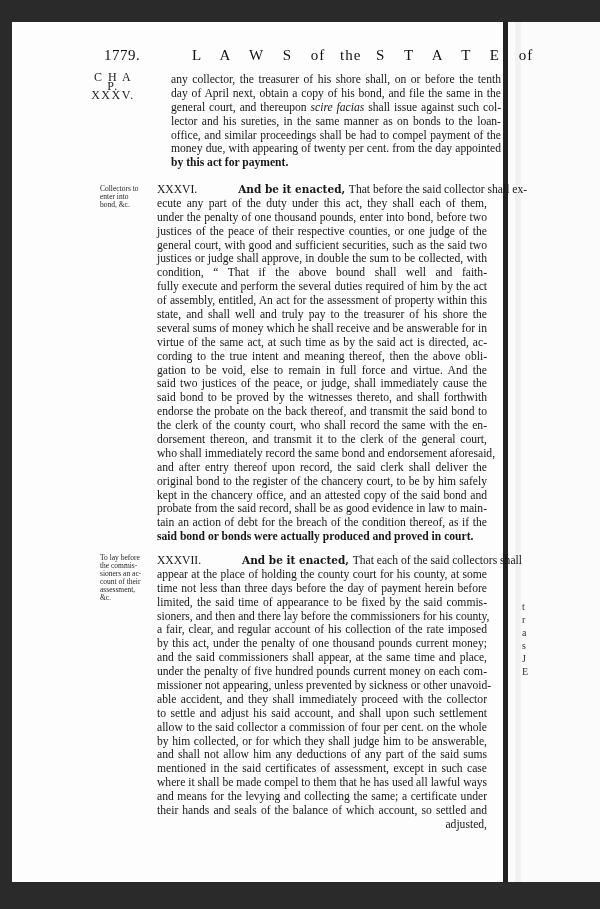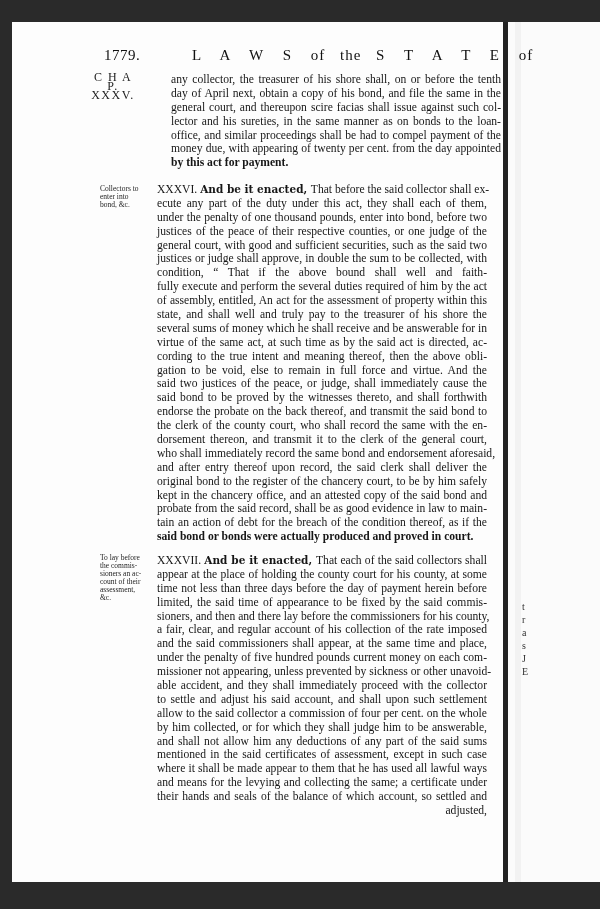--- a/index.html
+++ b/index.html
@@ -38,22 +38,22 @@
   .chap { position: absolute; left: 90px; top: 73px; font-size: 12px; line-height: 9px; color: #222; text-align: center; width: 46px; letter-spacing: 1.5px; }
 
   .text-block {
     position: absolute; left: 157px; width: 330px;
     font-size: 11.6px; line-height: 13.9px; color: #161616;
     text-align: justify; text-align-last: justify;
   }
   .text-block .line { display: block; white-space: nowrap; text-align: justify; text-align-last: justify; height: 13.9px; }
   .text-block .line.last { text-align-last: left; font-weight: bold; }
   .text-block .line.right { text-align-last: right; }
-  .bl { font-family: "DejaVu Serif", serif; font-weight: bold; font-size: 10.5px; }
-  .it { }
+  .bl { font-family: "DejaVu Serif", serif; font-weight: bold; font-size: 10.5px; margin-left: 38px; }
+  .it { font-style: italic; }
 
   .next-text { position: absolute; left: 522px; top: 600px; font-size: 10px; line-height: 13px; color: #333; }
 </style>
 </head>
 <body>
 
 <div class="binding"></div>
 <div class="page"></div>
 <div class="page-right-edge"></div>
 <div class="next-page"></div>
@@ -126,30 +126,31 @@
     <div>assessment,</div>
     <div>&amp;c.</div>
   </div>
 <div class="text-block" id="sec2" style="top:554px;">
     <span class="line"><span><span>XXXVII. </span><span class="bl">And be it enacted, </span></span><span>That each of the said collectors shall</span></span>
     <span class="line"><span>appear at the place of holding the county court for his county, at some</span></span>
     <span class="line"><span>time not less than three days before the day of payment herein before</span></span>
     <span class="line"><span>limited, the said time of appearance to be fixed by the said commis-</span></span>
     <span class="line"><span>sioners, and then and there lay before the commissioners for his county,</span></span>
     <span class="line"><span>a fair, clear, and regular account of his collection of the rate imposed</span></span>
+    <span class="line"><span>by this act, under the penalty of one thousand pounds current money;</span></span>
     <span class="line"><span>and the said commissioners shall appear, at the same time and place,</span></span>
     <span class="line"><span>under the penalty of five hundred pounds current money on each com-</span></span>
     <span class="line"><span>missioner not appearing, unless prevented by sickness or other unavoid-</span></span>
     <span class="line"><span>able accident, and they shall immediately proceed with the collector</span></span>
     <span class="line"><span>to settle and adjust his said account, and shall upon such settlement</span></span>
     <span class="line"><span>allow to the said collector a commission of four per cent. on the whole</span></span>
     <span class="line"><span>by him collected, or for which they shall judge him to be answerable,</span></span>
     <span class="line"><span>and shall not allow him any deductions of any part of the said sums</span></span>
     <span class="line"><span>mentioned in the said certificates of assessment, except in such case</span></span>
-    <span class="line"><span>where it shall be made appear to them that he has used all lawful ways</span></span>
+    <span class="line"><span>where it shall be made compel to them that he has used all lawful ways</span></span>
     <span class="line"><span>and means for the levying and collecting the same; a certificate under</span></span>
     <span class="line"><span>their hands and seals of the balance of which account, so settled and</span></span>
     <span class="line right">adjusted,</span>
   </div>
 
 <div class="next-text" id="nextp">
     <div>t</div>
     <div>r</div>
     <div>a</div>
     <div>s</div>

